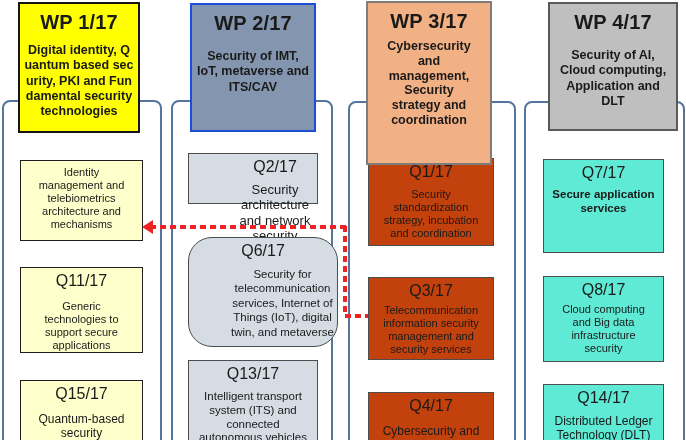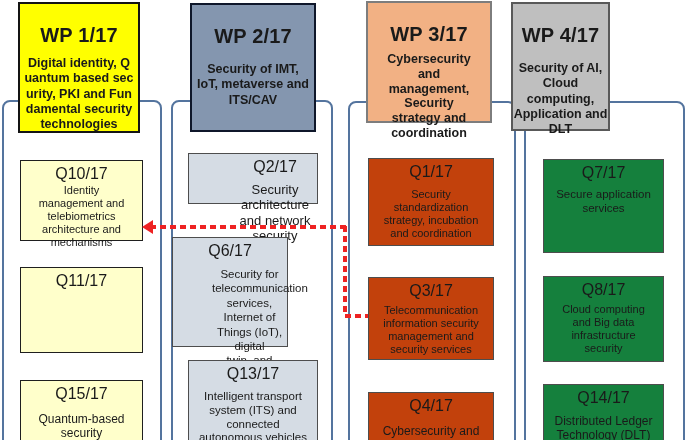--- a/index.html
+++ b/index.html
@@ -3,36 +3,36 @@
 <meta charset="utf-8">
 <style>
   html,body{margin:0;padding:0;background:#fff;}
   #stage{
     position:relative;width:686px;height:440px;overflow:hidden;background:#ffffff;
     font-family:"Liberation Sans","DejaVu Sans",sans-serif;color:#1a1a1a;
   }
   
   .col-frame{position:absolute;border:2px solid #54749e;border-radius:8px;background:#ffffff;}
   
-  .wp-box{position:absolute;text-align:center;box-sizing:border-box;z-index:3;padding-top:20px;}
+  .wp-box{position:absolute;text-align:center;box-sizing:border-box;z-index:3;padding-top:7px;}
   .wp-title{font-size:20px;font-weight:700;letter-spacing:0.2px;}
   .wp-sub{font-size:12.5px;font-weight:700;line-height:1.22;margin-top:9px;white-space:pre-line;}
   .wp1{background:#ffff00;border:2.5px solid #141414;}
-  .wp2{background:#8496af;border:2px solid #0f172a;}
+  .wp2{background:#8496af;border:2px solid #1d4ed8;}
   .wp3{background:#f2b184;border:2px solid #7d7d7d;}
   .wp4{background:#bfbfbf;border:2px solid #595959;}
   
   .q-box{position:absolute;text-align:center;box-sizing:border-box;z-index:2;padding-top:4px;}
   .q-title{font-size:16px;font-weight:400;}
   .q-desc{font-size:11px;line-height:1.18;margin-top:7px;white-space:pre-line;}
   .tight .q-desc{margin-top:1px;}
   .qc1{background:#ffffcb;border:1.5px solid #1f1f1f;}
   .qc2{background:#d5dce4;border:1.5px solid #4d4d4d;}
   .qc3{background:#c2410c;border:1.5px solid #4d4d4d;}
-  .qc4{background:#15803d;border:1.5px solid #4d4d4d;}
+  .qc4{background:#5eead4;border:1.5px solid #4d4d4d;}
   
   .dash-h{position:absolute;height:3.5px;z-index:5;
     background:repeating-linear-gradient(90deg,#ee2222 0 6px,transparent 6px 10px);}
   .dash-v{position:absolute;width:3.5px;z-index:5;
     background:repeating-linear-gradient(180deg,#ee2222 0 6px,transparent 6px 10px);}
   .arrow-left{position:absolute;width:0;height:0;z-index:5;
     border-top:7px solid transparent;border-bottom:7px solid transparent;border-right:11px solid #ee2222;}
   .merge-label{position:absolute;z-index:5;color:#ee2222;font-size:15px;line-height:1.05;
     text-align:center;white-space:pre-line;width:62px;}
 </style>
@@ -53,60 +53,63 @@
 urity, PKI and Fun
 damental security
 technologies</div>
   </div>
   <div class="wp-box wp2" style="left:190px;top:3px;width:126px;height:129px;">
     <div class="wp-title">WP 2/17</div>
     <div class="wp-sub" style="margin-top:14px;">Security of IMT,
 IoT, metaverse and
 ITS/CAV</div>
   </div>
-  <div class="wp-box wp3" style="left:366px;top:1px;width:126px;height:122px;">
+  <div class="wp-box wp3" style="left:366px;top:1px;width:126px;height:164px;">
     <div class="wp-title">WP 3/17</div>
     <div class="wp-sub" style="margin-top:6px;line-height:1.18;">Cybersecurity
 and
 management,
 Security
 strategy and
 coordination</div>
   </div>
-  <div class="wp-box wp4" style="left:511px;top:2px;width:99px;height:129px;">
+  <div class="wp-box wp4" style="left:548px;top:2px;width:130px;height:129px;">
     <div class="wp-title">WP 4/17</div>
     <div class="wp-sub" style="margin-top:14px;">Security of AI,
 Cloud computing,
 Application and
 DLT</div>
   </div>
 
   <div class="q-box qc1 tight" style="left:20px;top:160px;width:123px;height:81px;">
-    <div class="q-title">Q10/17</div>
     <div class="q-desc">Identity
 management and
 telebiometrics
 architecture and
 mechanisms</div>
   </div>
   <div class="q-box qc1" style="left:20px;top:267px;width:123px;height:86px;">
     <div class="q-title">Q11/17</div>
+    <div class="q-desc" style="margin-top:10px;">Generic
+technologies  to
+support secure
+applications</div>
   </div>
   <div class="q-box qc1" style="left:20px;top:380px;width:123px;height:95px;">
     <div class="q-title">Q15/17</div>
     <div class="q-desc" style="font-size:12px;margin-top:9px;">Quantum-based
 security</div>
   </div>
 
   <div class="q-box qc2" style="left:188px;top:153px;width:130px;height:51px;padding-left:44px;">
     <div class="q-title">Q2/17</div>
     <div class="q-desc" style="font-size:13px;margin-top:6px;">Security architecture
 and network security</div>
   </div>
-  <div class="q-box qc2" style="left:172px;top:237px;width:116px;height:110px;">
+  <div class="q-box qc2" style="left:188px;top:237px;width:150px;height:110px;border-radius:24px;">
     <div class="q-title">Q6/17</div>
     <div class="q-desc" style="font-size:11.5px;line-height:1.25;padding-left:39px;">Security for
 telecommunication
 services, Internet of
 Things (IoT), digital
 twin, and metaverse</div>
   </div>
   <div class="q-box qc2" style="left:188px;top:360px;width:130px;height:115px;">
     <div class="q-title">Q13/17</div>
     <div class="q-desc" style="font-size:11.5px;line-height:1.2;">Intelligent transport
@@ -129,21 +132,21 @@
 management and
 security services</div>
   </div>
   <div class="q-box qc3" style="left:368px;top:392px;width:126px;height:83px;">
     <div class="q-title">Q4/17</div>
     <div class="q-desc" style="font-size:12px;margin-top:9px;">Cybersecurity and</div>
   </div>
 
   <div class="q-box qc4" style="left:543px;top:159px;width:121px;height:94px;">
     <div class="q-title">Q7/17</div>
-    <div class="q-desc" style="font-size:11.5px;margin-top:6px;">Secure application
+    <div class="q-desc" style="font-size:11.5px;margin-top:6px;font-weight:bold;">Secure application
 services</div>
   </div>
   <div class="q-box qc4" style="left:543px;top:276px;width:121px;height:86px;">
     <div class="q-title">Q8/17</div>
     <div class="q-desc" style="margin-top:4px;">Cloud computing
 and Big data
 infrastructure
 security</div>
   </div>
   <div class="q-box qc4" style="left:543px;top:384px;width:121px;height:90px;">

